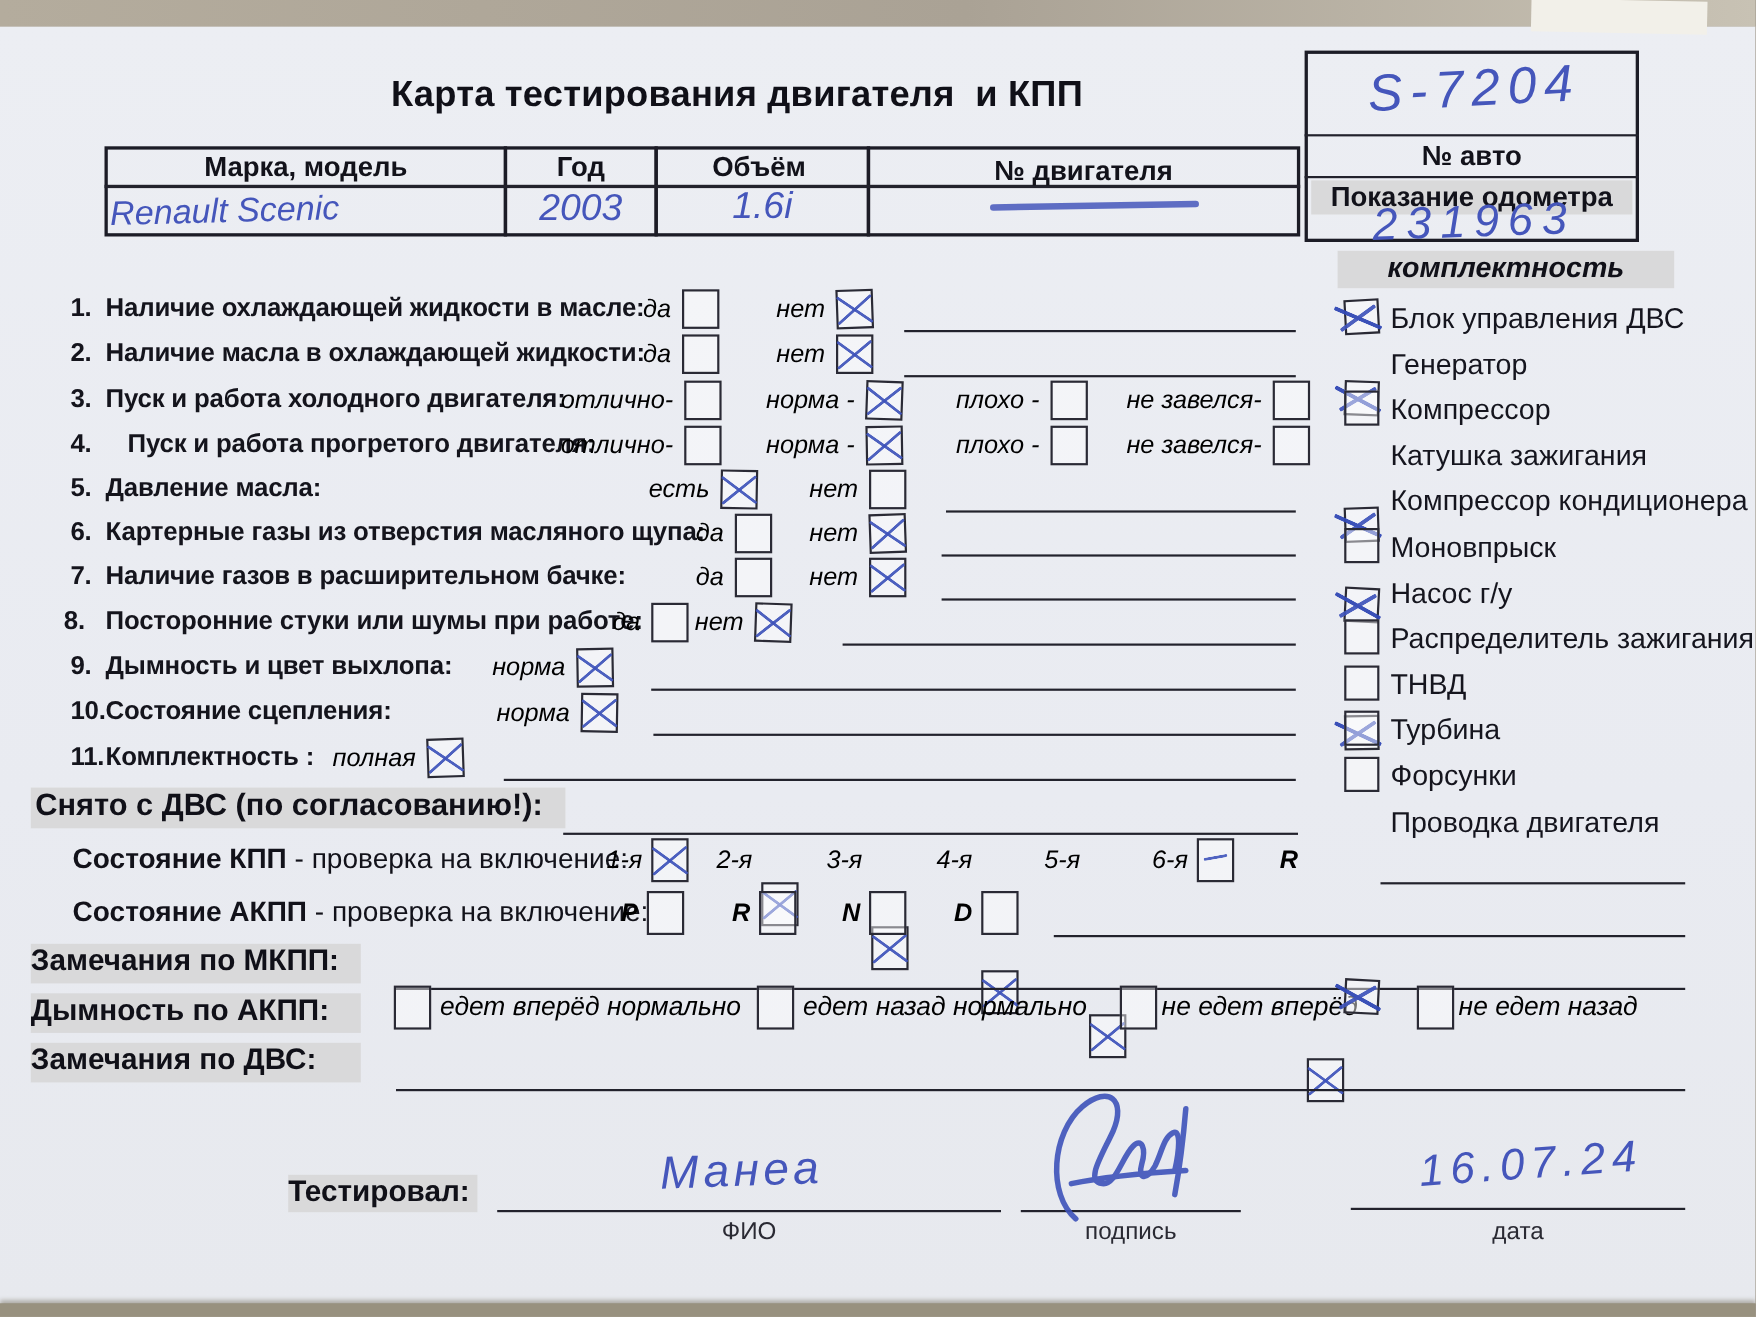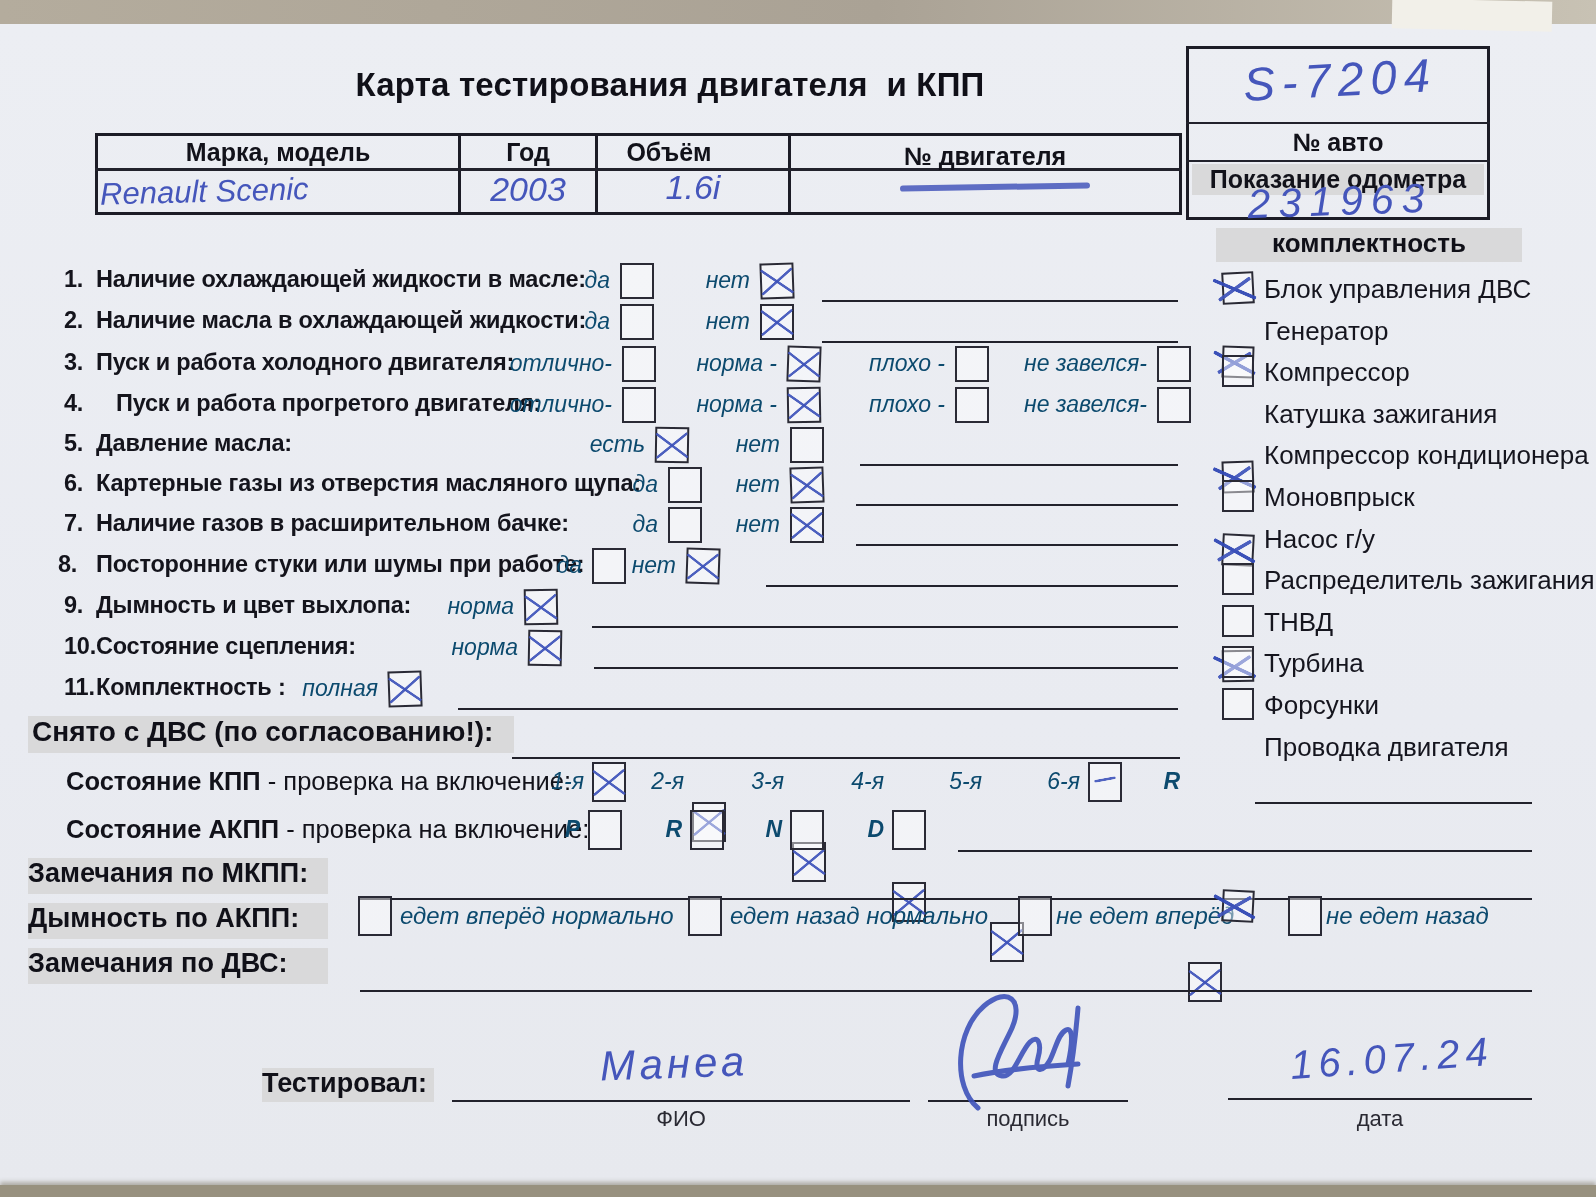--- a/index.html
+++ b/index.html
@@ -17,21 +17,21 @@
   .ln{position:absolute;border-top:2.6px solid #22222c;height:0;}
   .cb{position:absolute;width:34px;height:36px;border:2.4px solid #2a2a35;background:rgba(255,255,255,.45);box-sizing:border-box;}
   .xm{position:relative;}
   .xm::before,.xm::after{content:"";position:absolute;left:-5px;right:-5px;top:47%;height:0;border-top:3.6px solid rgba(62,83,186,.92);border-radius:3px;}
   .xm::before{transform:rotate(36deg);}
   .xm::after{transform:rotate(-40deg);}
   .xm.fly::before{left:-13px;right:-6px;transform:rotate(26deg);border-top-width:4.5px;border-color:rgba(48,72,180,.95);}
   .xm.fly::after{left:-9px;right:-2px;transform:rotate(-33deg);border-top-width:4px;}
   .dashm::before{content:"";position:absolute;left:4px;right:4px;top:40%;border-top:3.4px solid rgba(62,83,186,.9);border-radius:50%/6px;transform:rotate(-10deg);}
   .row-lbl{font-size:23.5px;font-weight:bold;color:#14141c;letter-spacing:-.2px;}
-  .opt-lbl{font-size:23px;font-style:italic;color:#0c4a6e;white-space:nowrap;}
+  .opt-lbl{font-size:23px;font-style:italic;color:#000000;white-space:nowrap;}
   
   .vt-cell{position:absolute;box-sizing:border-box;border:3px solid #1c1c26;}
   .vt-head{font-weight:bold;font-size:25px;text-align:center;color:#12121a;}
   
   .comp-lbl{font-size:26px;color:#15151e;white-space:nowrap;}
   .small-cap{font-size:22px;color:#2a2a33;}
 </style>
 </head>
 <body>
 
@@ -55,21 +55,21 @@
   </div>
 
   <div>
     <div class="vt-cell" style="left:95px;top:133px;width:366px;height:82px;"></div>
     <div class="vt-cell" style="left:458px;top:133px;width:140px;height:82px;"></div>
     <div class="vt-cell" style="left:595px;top:133px;width:196px;height:82px;"></div>
     <div class="vt-cell" style="left:788px;top:133px;width:394px;height:82px;"></div>
     <div class="ln" style="left:95px;top:168px;width:1087px;border-top-width:3px;"></div>
     <div class="abs vt-head" style="left:95px;top:138px;width:366px;">Марка, модель</div>
     <div class="abs vt-head" style="left:458px;top:138px;width:140px;">Год</div>
-    <div class="abs vt-head" style="left:587px;top:138px;width:164px;">Объём</div>
+    <div class="abs vt-head" style="left:608px;top:138px;width:164px;">Объём</div>
     <div class="abs vt-head" style="left:788px;top:142px;width:394px;">№ двигателя</div>
     <div class="abs hw" style="left:100px;top:172px;width:356px;font-size:31px;transform:rotate(-1.5deg);">Renault Scenic</div>
     <div class="abs hw" style="left:458px;top:170px;width:140px;text-align:center;font-size:34px;">2003</div>
     <div class="abs hw" style="left:595px;top:168px;width:196px;text-align:center;font-size:34px;">1.6i</div>
     <div class="abs" style="left:900px;top:184px;width:190px;height:6px;background:#4556bb;border-radius:4px;transform:rotate(-1deg);opacity:.85;"></div>
   </div>
 
   <div id="check-rows">
       <div class="abs" style="left: 0px; top: 263px; width: 1596px; height: 42px;">
         <div class="abs row-lbl" style="left: 64px; top: 3px;">1.</div>
@@ -217,21 +217,21 @@
       <div class="cb" style="left: 688px; top: 896px; height: 40px;"></div>
       <div class="abs opt-lbl" style="left: 730px; top: 902px; font-size: 24px;">едет назад нормально</div>
       <div class="cb" style="left: 1018px; top: 896px; height: 40px;"></div>
       <div class="abs opt-lbl" style="left: 1056px; top: 902px; font-size: 24px;">не едет вперёд</div>
       <div class="cb" style="left: 1288px; top: 896px; height: 40px;"></div>
       <div class="abs opt-lbl" style="left: 1326px; top: 902px; font-size: 24px;">не едет назад</div>
     </div>
   <div class="abs gbg b" style="left:28px;top:948px;width:300px;height:36px;font-size:27px;color:#101018;">Замечания по ДВС:</div>
   <div class="ln" style="left:360px;top:990px;width:1172px;"></div>
 
-  <div class="abs gbg b" style="left:1216px;top:228px;width:306px;height:34px;text-align:center;font-size:26px;color:#101018;">комплектность</div>
+  <div class="abs gbg b" style="left:1216px;top:228px;width:306px;height:34px;text-align:center;font-size:26px;color:#101018;font-style:italic;">комплектность</div>
   <div id="comp-col">
       <div class="cb xm fly" style="left: 1222px; top: 272px; width: 32px; height: 32px; transform: rotate(-3deg);"></div>
       <div class="abs comp-lbl" style="left: 1264px; top: 274px;">Блок управления ДВС</div>
       <div class="cb xm fly" style="left: 1222px; top: 313.6px; width: 32px; height: 32px; transform: rotate(2deg);"></div>
       <div class="abs comp-lbl" style="left: 1264px; top: 315.6px;">Генератор</div>
       <div class="cb" style="left: 1222px; top: 355.2px; width: 32px; height: 32px;"></div>
       <div class="abs comp-lbl" style="left: 1264px; top: 357.2px;">Компрессор</div>
       <div class="cb xm fly" style="left: 1222px; top: 396.8px; width: 32px; height: 32px; transform: rotate(-2deg);"></div>
       <div class="abs comp-lbl" style="left: 1264px; top: 398.8px;">Катушка зажигания</div>
       <div class="cb xm fly" style="left: 1222px; top: 438.4px; width: 32px; height: 32px; transform: rotate(3deg);"></div>

